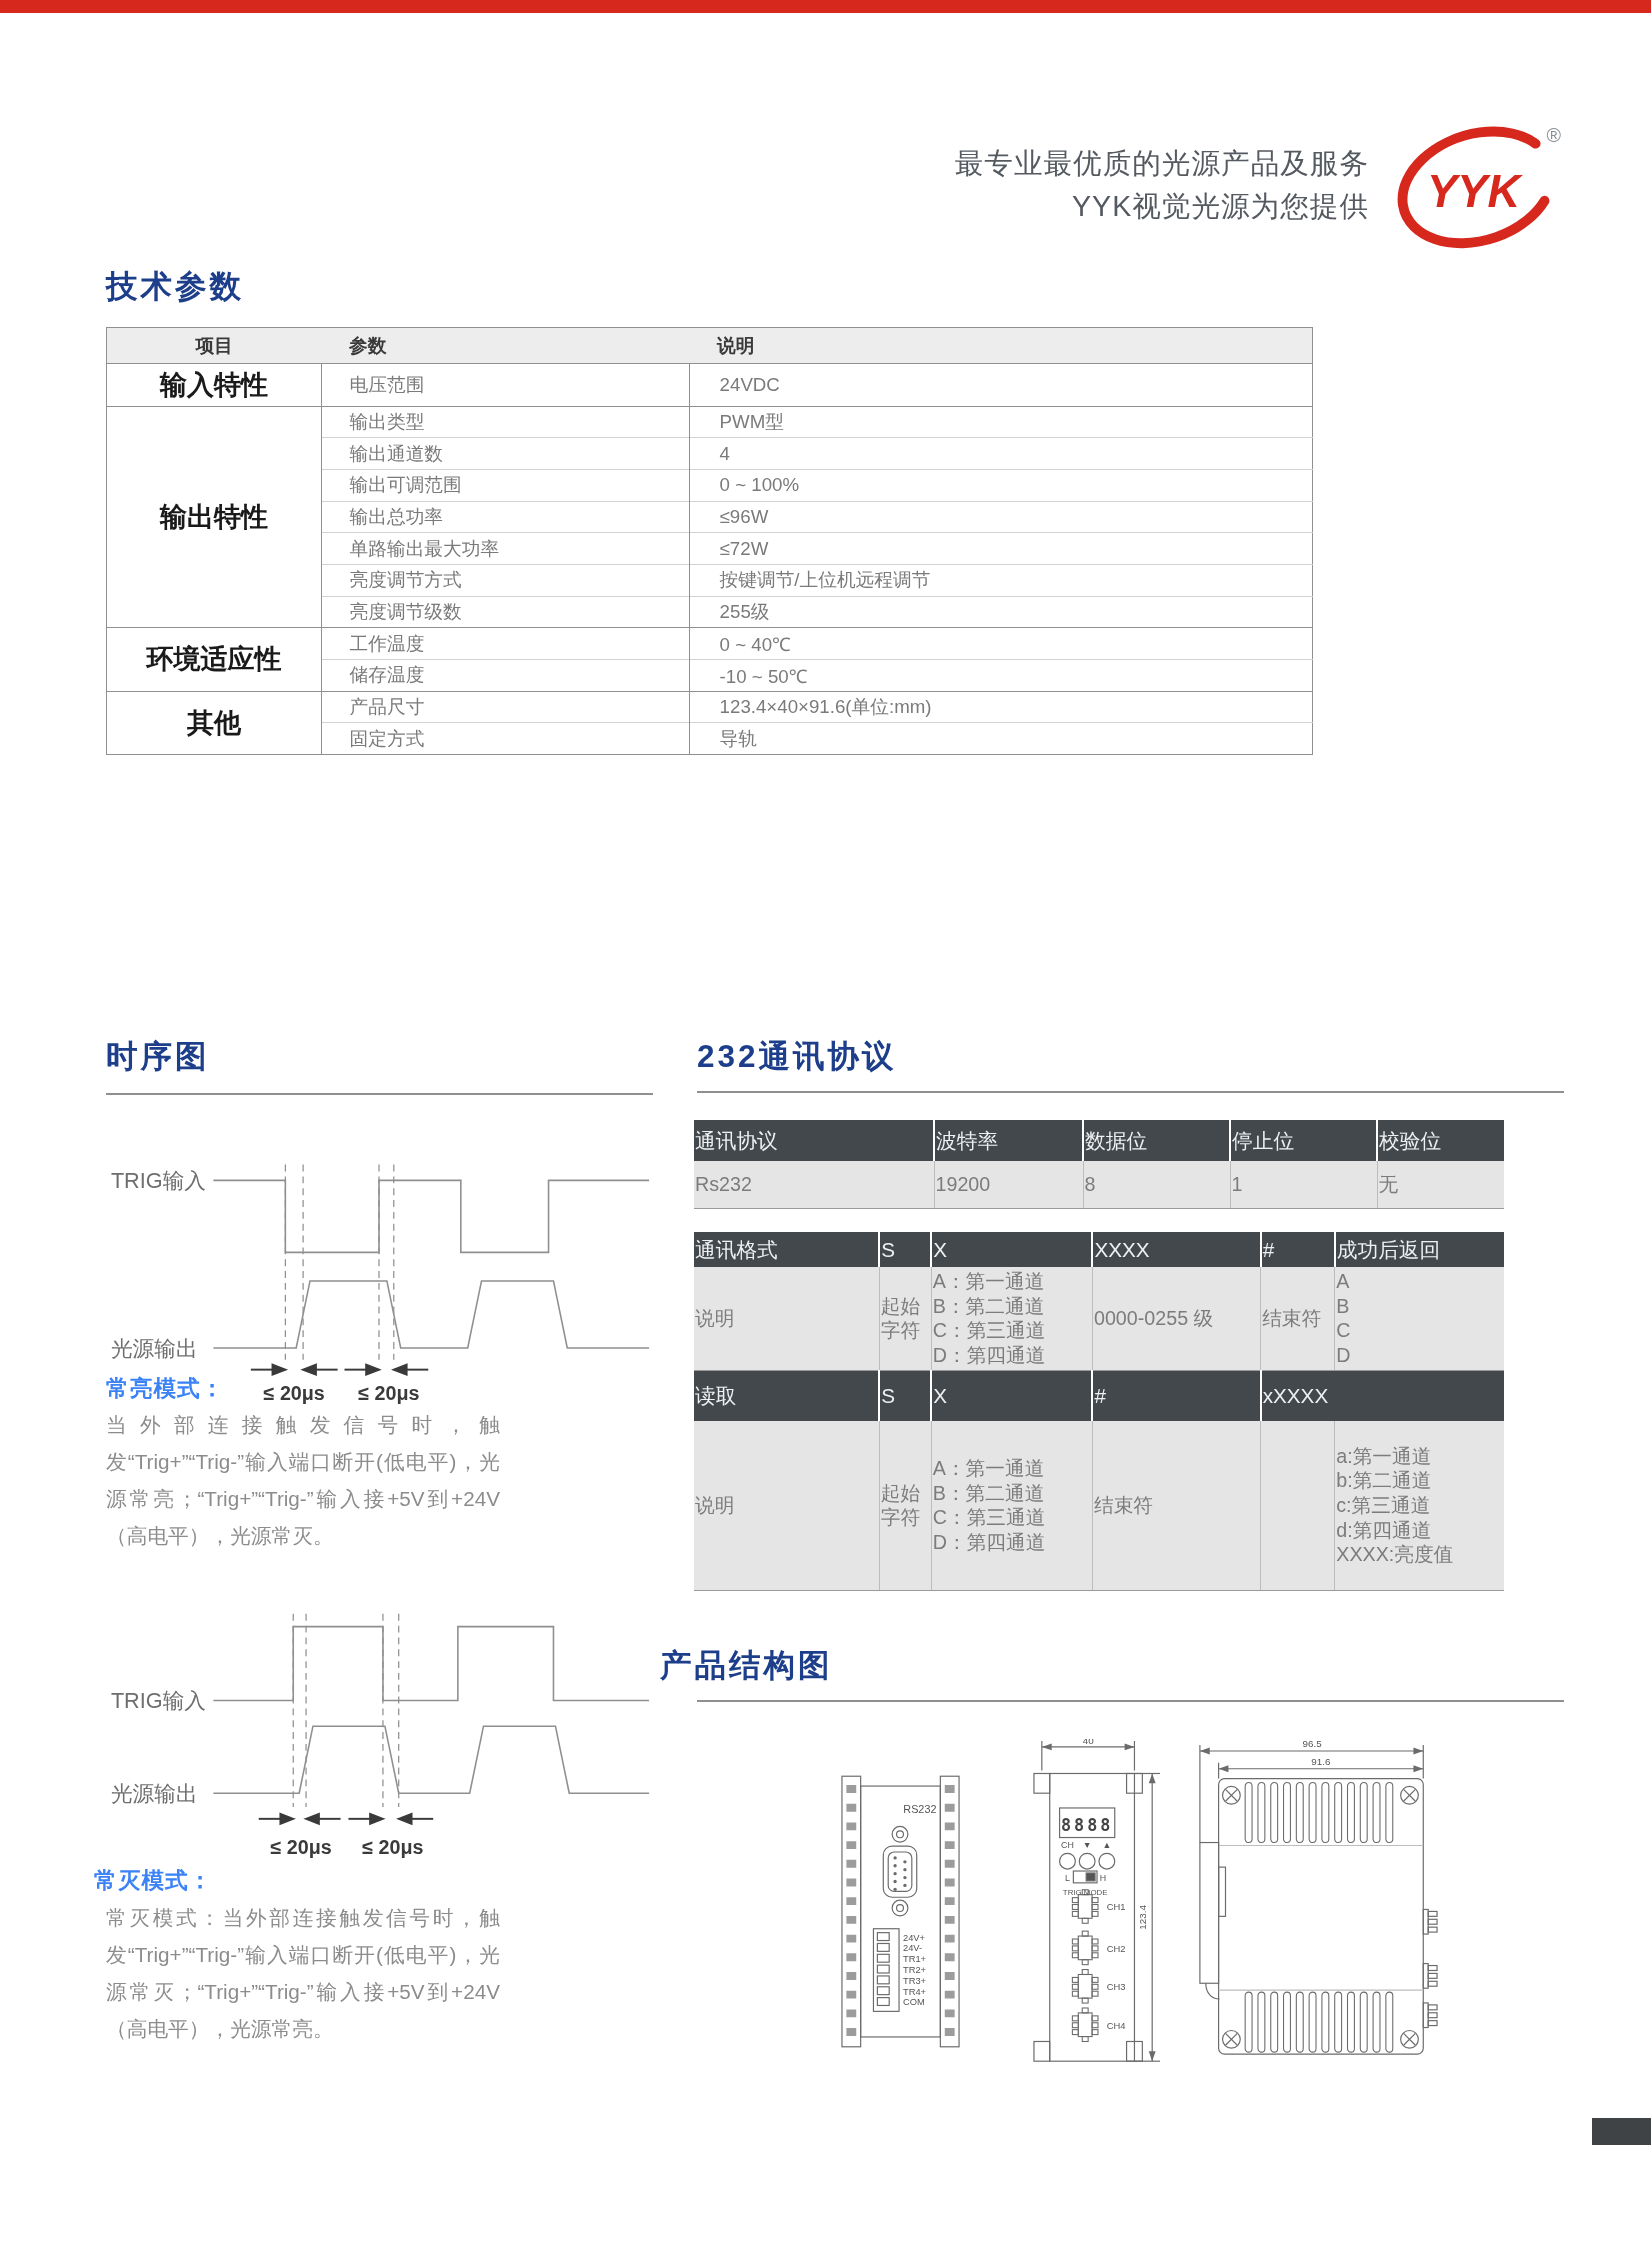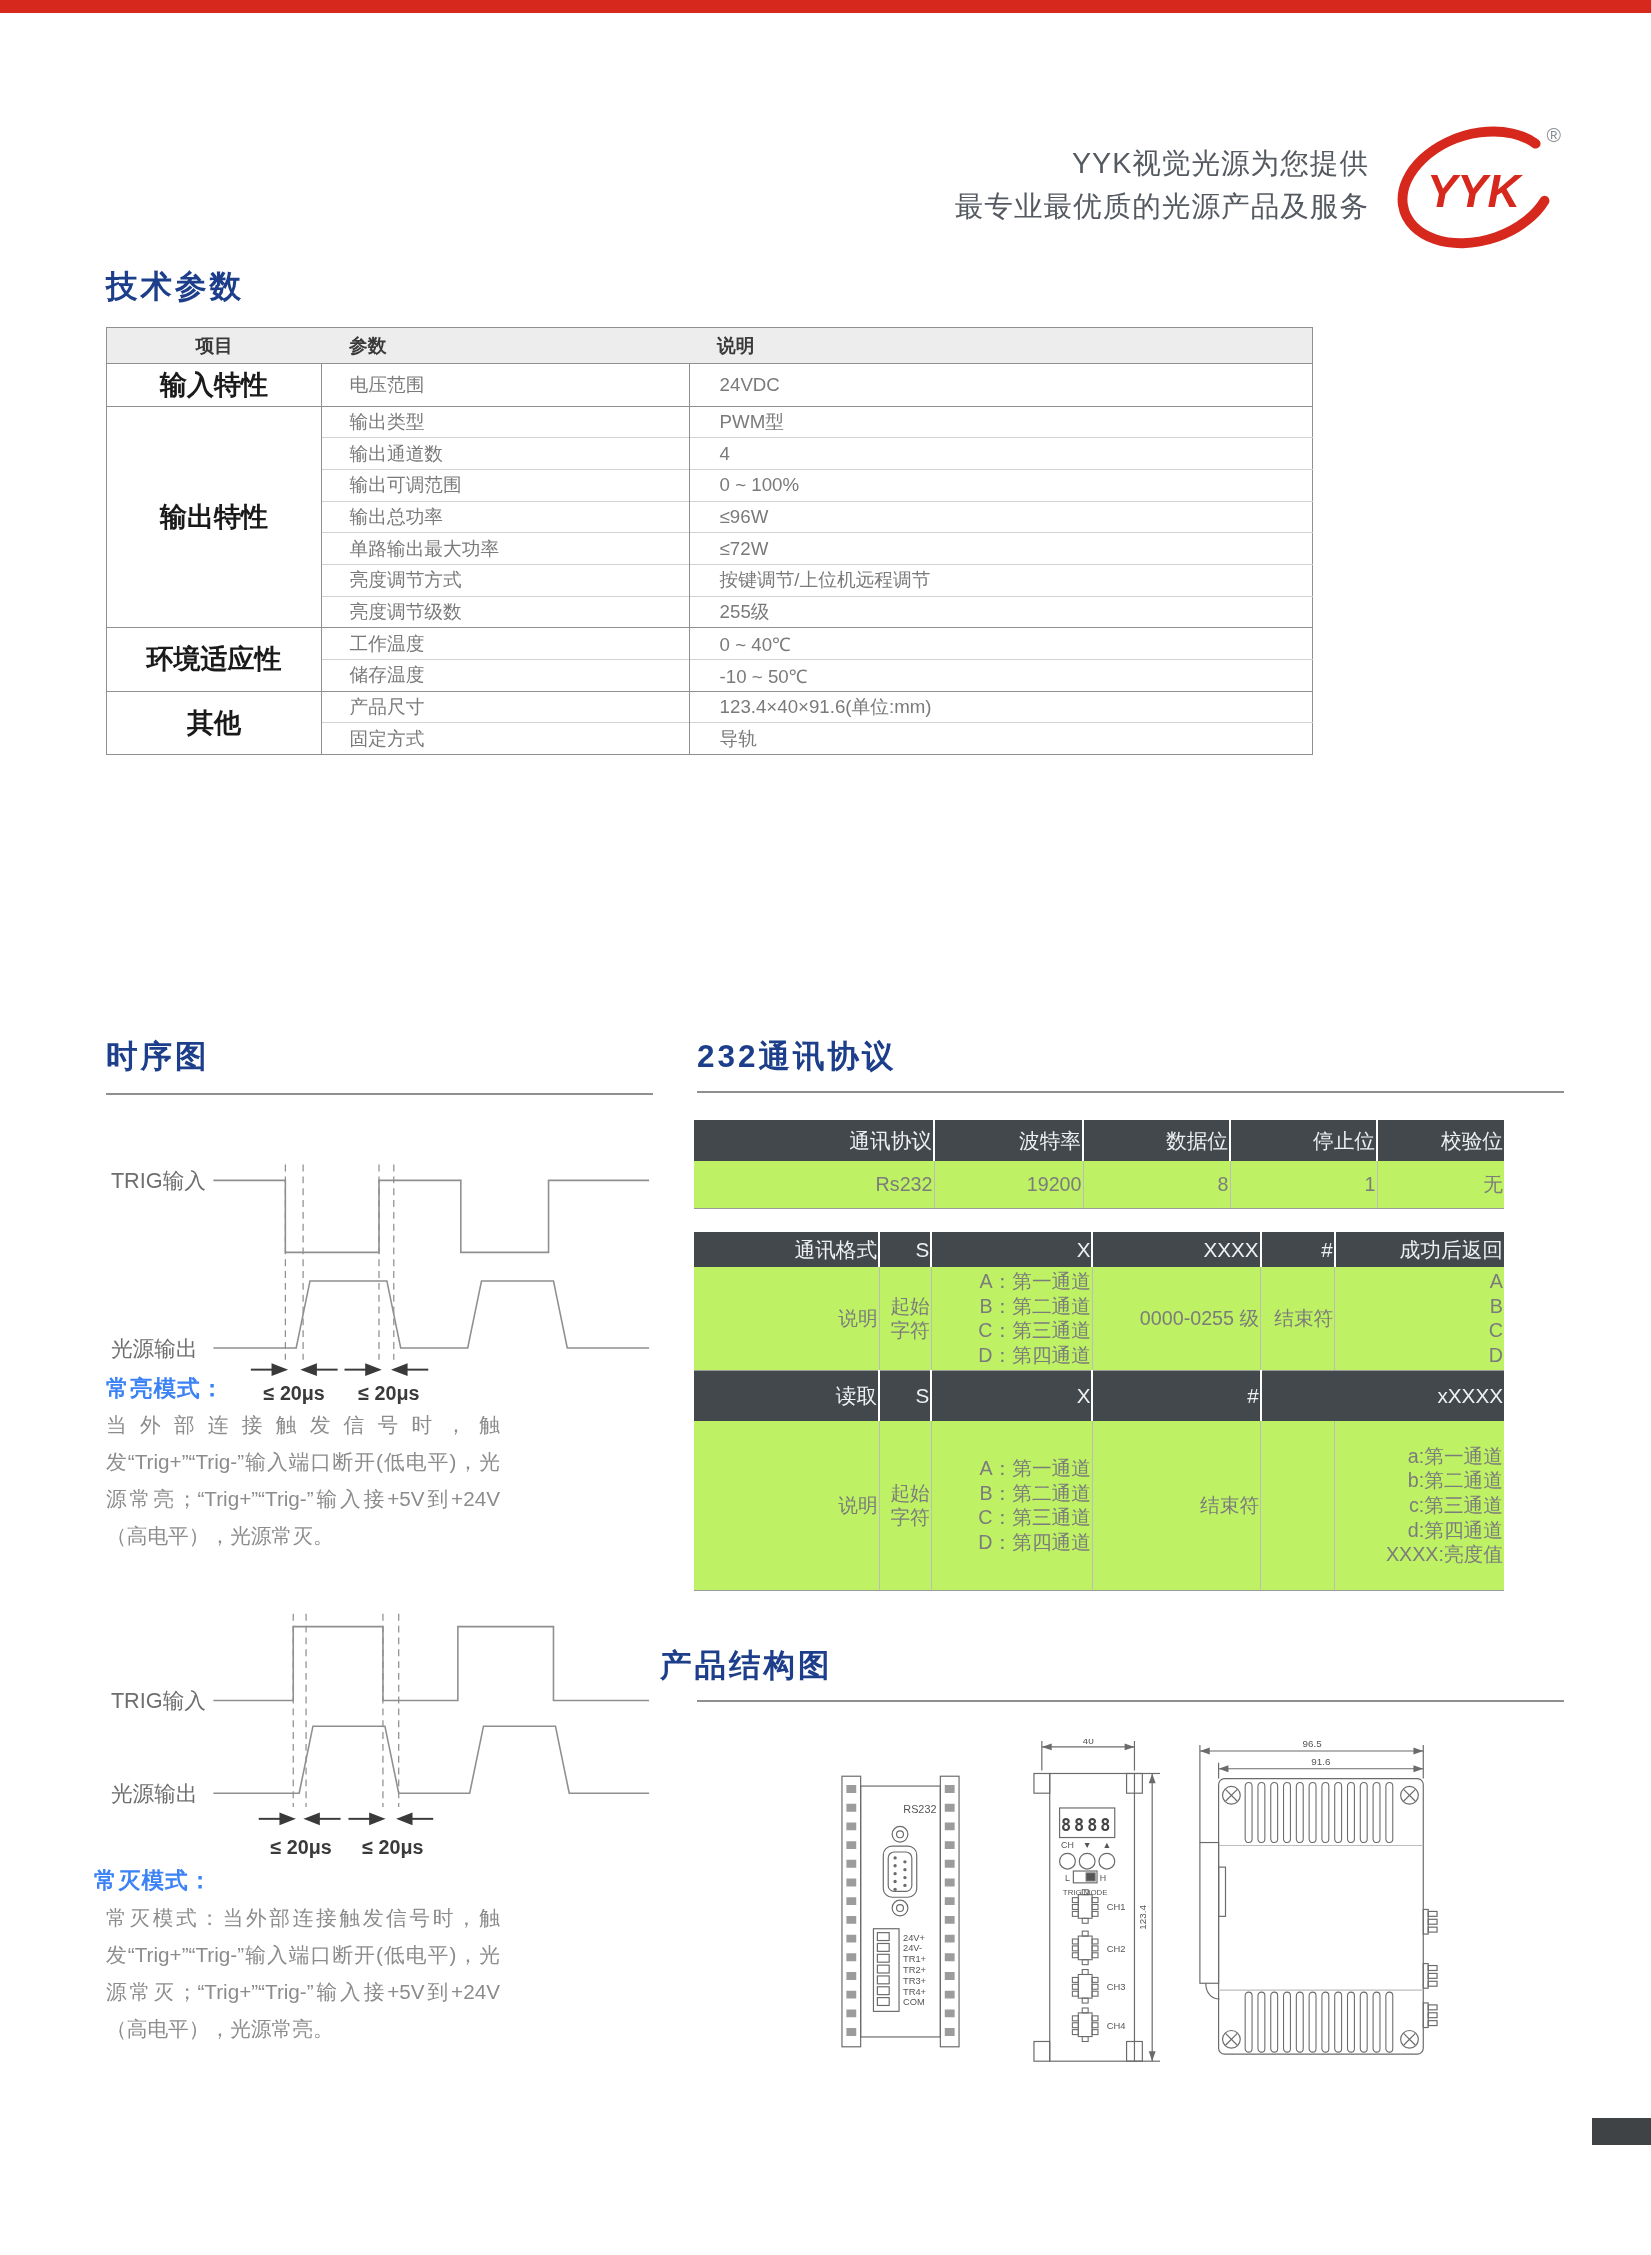--- a/index.html
+++ b/index.html
@@ -20,21 +20,21 @@
   table.tech th.c1{text-align:center;}
   table.tech th.c2,table.tech th.c3{text-align:left;padding-left:27.6px;}
   table.tech td{border-top:1px solid #d2d2d2;}
   table.tech tr.grp td{border-top:1px solid #8f8f8f;}
   table.tech td.cat{font-weight:bold;color:#1a1a1a;font-size:27px;text-align:center;
                     border-right:1px solid #8f8f8f;}
   table.tech td.param{padding-left:27.6px;border-right:1px solid #8f8f8f;}
   table.tech td.val{padding-left:29.6px;}
   
   table.proto{position:absolute;border-collapse:collapse;table-layout:fixed;
-              font-size:19.7px;color:#7c7c7c;text-align:right;background:#bef264;}
+              font-size:19.7px;color:#7c7c7c;text-align:left;background:#e5e5e5;}
   table.proto th{background:#43484c;color:#eef0f1;font-weight:normal;font-size:20.7px;
                  border-right:2px solid #ffffff;}
   table.proto th:last-child{border-right:none;}
   table.proto td{border-bottom:1px solid #9a9a9a;vertical-align:middle;}
   table.proto td + td{border-left:1px solid #bcbcbc;}
   .lines div{line-height:24.6px;}
   
   .mode-title{position:absolute;font-size:22.7px;font-weight:bold;color:#3b82f6;letter-spacing:1px;}
   .mode-text{position:absolute;width:394px;font-size:20.7px;line-height:37px;color:#8c8c8c;
              text-align:justify;}
@@ -43,22 +43,22 @@
   .corner-tab{position:absolute;left:1592px;top:2118px;width:60px;height:26.6px;background:#3f4345;}
 </style>
 </head>
 <body>
 
 <div class="page">
 
   <div class="topbar"></div>
 
   <div class="tagline">
+    <div>最专业最优质的光源产品及服务</div>
     <div>YYK视觉光源为您提供</div>
-    <div>最专业最优质的光源产品及服务</div>
   </div>
   <svg class="logo" width="197" height="148" viewBox="0 0 200 150">
     <path d="M157,30 A78,54 -18 1 0 166,88" fill="none" stroke="#d7281e" stroke-width="10" stroke-linecap="round"></path>
     <text x="94" y="94" text-anchor="middle" font-size="46" font-style="italic" font-weight="bold" fill="#d7281e">YYK</text>
     <text x="168" y="28" font-size="20" fill="#8a8f94">®</text>
   </svg>
 
   <div class="sec-title" style="left:106px;top:268px;">技术参数</div>
   <table class="tech">
     <colgroup>

